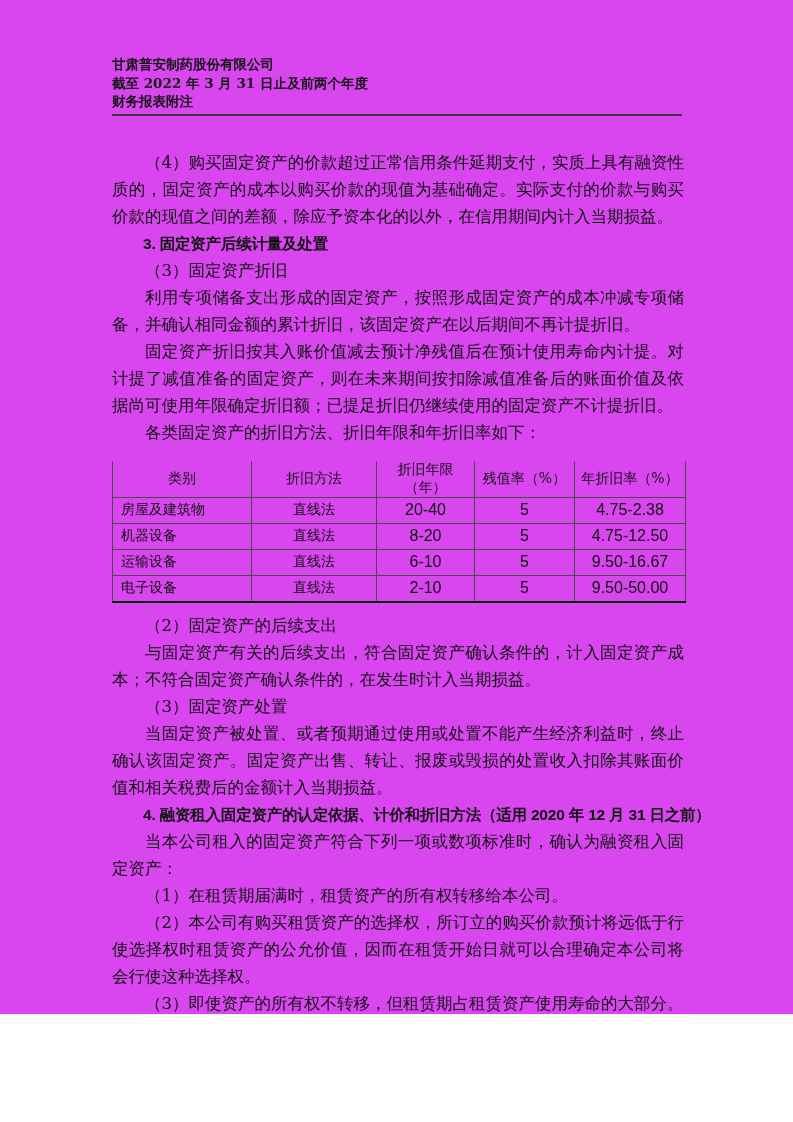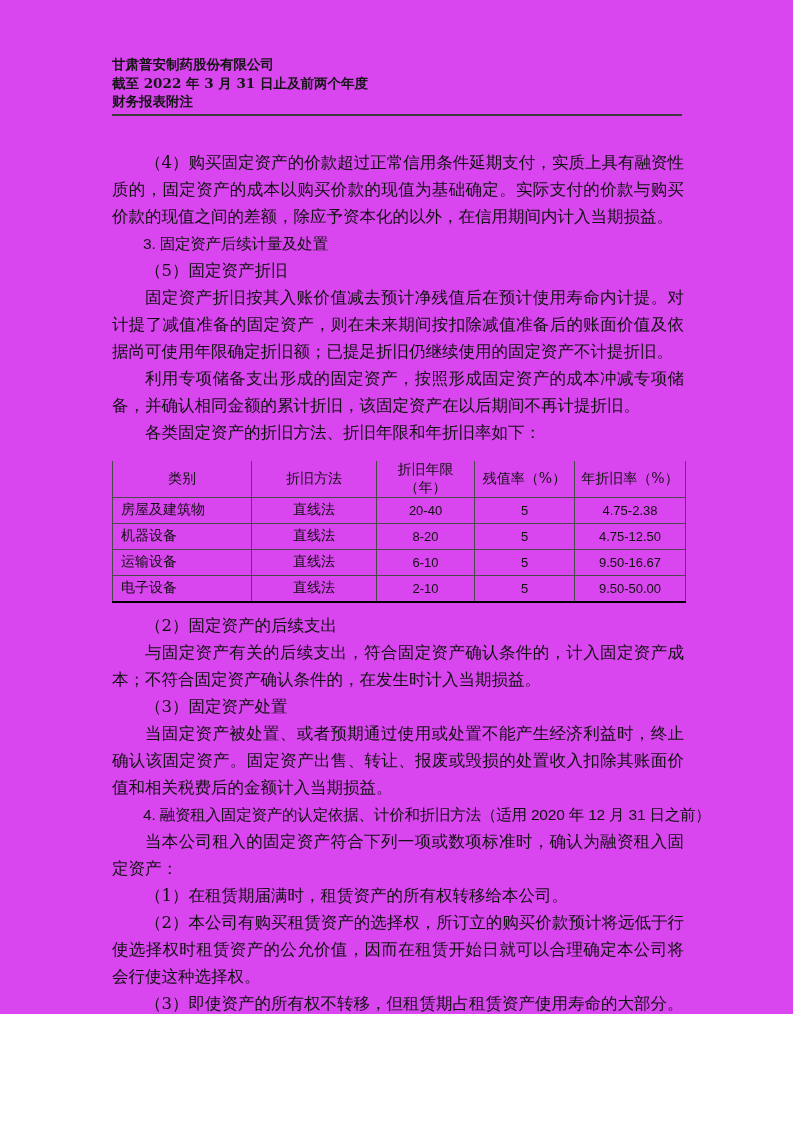--- a/index.html
+++ b/index.html
@@ -9,41 +9,41 @@
     overflow:hidden;
   }
   .content{position:absolute;left:112px;top:55px;width:572px;}
   .doc-header{font-size:13.5px;line-height:18.5px;font-weight:bold;color:#151515;}
   .doc-header div{white-space:nowrap;}
   .header-rule{border:none;border-top:2px solid #3a3a3a;margin:3px 0 0 0;width:570px;}
   .main{margin-top:33px;font-size:16.5px;line-height:27px;text-align:justify;}
   .main p{margin:0;}
   .indent{text-indent:2em;}
   .sect-head{
-    font-weight:normal;font-family:"Liberation Sans","DejaVu Sans",sans-serif;
+    font-weight:bold;font-family:"Liberation Sans","DejaVu Sans",sans-serif;
     font-size:15.5px;letter-spacing:-0.2px;
   }
   .nowrap{white-space:nowrap;}
   table.depr{
     border-collapse:collapse;table-layout:fixed;width:573px;
     margin:7px 0 9px 0;font-size:14px;line-height:normal;text-align:center;
     border-top:8px solid #d946ef;border-bottom:2px solid #000;
   }
   table.depr col.c1{width:139px;}
   table.depr col.c2{width:125px;}
   table.depr col.c3{width:98px;}
   table.depr col.c4{width:100px;}
   table.depr col.c5{width:111px;}
   table.depr th,table.depr td{
     border:1px solid #4a4a4a;padding:0 5px;height:25px;
     font-weight:normal;vertical-align:middle;
   }
   table.depr thead th{height:28px;}
   table.depr td.cat{text-align:left;padding-left:8px;margin-left:48px;}
-  table.depr td.num{font-family:"Liberation Sans","DejaVu Sans",sans-serif;font-size:13px;}
+  table.depr td.num{font-family:"Liberation Sans","DejaVu Sans",sans-serif;font-size:16px;}
   .page-footer{
     position:absolute;left:0;top:1042px;width:793px;text-align:center;
     font-size:14px;font-weight:600;color:#1a1a1a;letter-spacing:1px;font-family:Liberation Serif, serif;
   }
 </style>
 </head>
 <body>
 
 <div class="page">
   <div class="content">
@@ -53,23 +53,23 @@
       <div>截至 2022 年 3 月 31 日止及前两个年度</div>
       <div>财务报表附注</div>
     </div>
     <hr class="header-rule">
 
     <div class="main">
       <p class="indent">（4）购买固定资产的价款超过正常信用条件延期支付，实质上具有融资性质的，固定资产的成本以购买价款的现值为基础确定。实际支付的价款与购买价款的现值之间的差额，除应予资本化的以外，在信用期间内计入当期损益。</p>
 
       <p class="indent sect-head">3. 固定资产后续计量及处置</p>
 
-      <p class="indent">（5）固定资产折旧</p>
+      <p class="indent">（3）固定资产折旧</p>
+      <p class="indent">利用专项储备支出形成的固定资产，按照形成固定资产的成本冲减专项储备，并确认相同金额的累计折旧，该固定资产在以后期间不再计提折旧。</p>
       <p class="indent">固定资产折旧按其入账价值减去预计净残值后在预计使用寿命内计提。对计提了减值准备的固定资产，则在未来期间按扣除减值准备后的账面价值及依据尚可使用年限确定折旧额；已提足折旧仍继续使用的固定资产不计提折旧。</p>
-      <p class="indent">利用专项储备支出形成的固定资产，按照形成固定资产的成本冲减专项储备，并确认相同金额的累计折旧，该固定资产在以后期间不再计提折旧。</p>
       <p class="indent">各类固定资产的折旧方法、折旧年限和年折旧率如下：</p>
 
       <table class="depr">
         <colgroup>
             <col class="c1">
             <col class="c2">
             <col class="c3">
             <col class="c4">
             <col class="c5">
           </colgroup>

